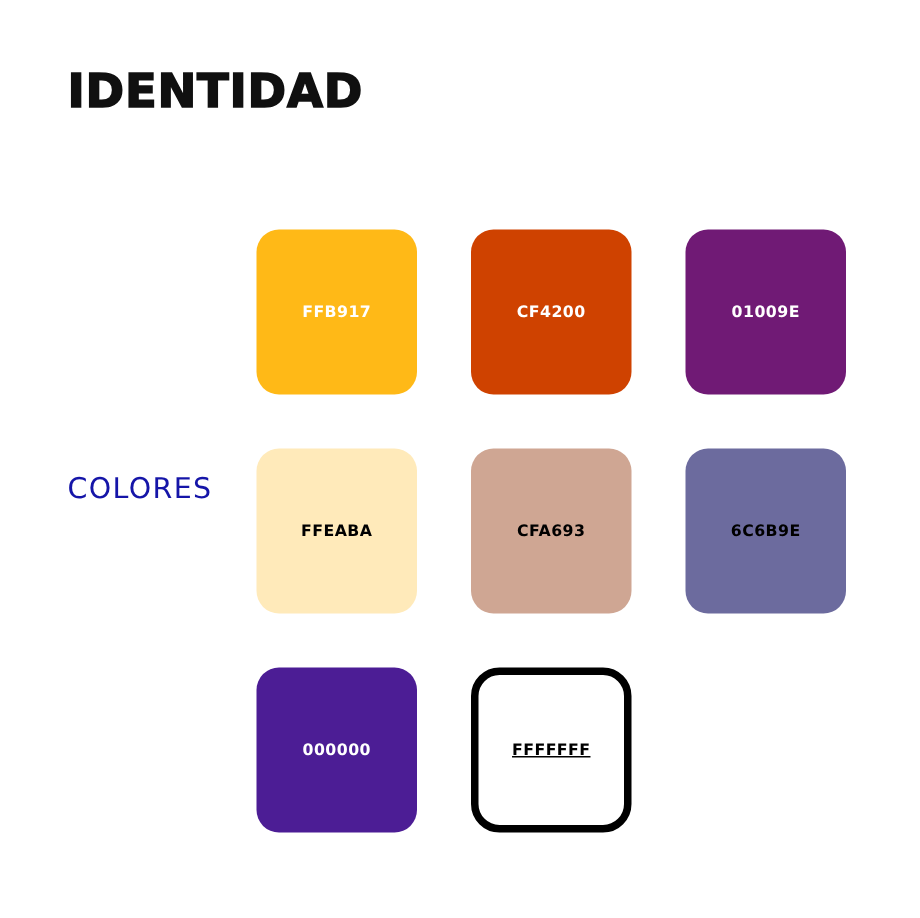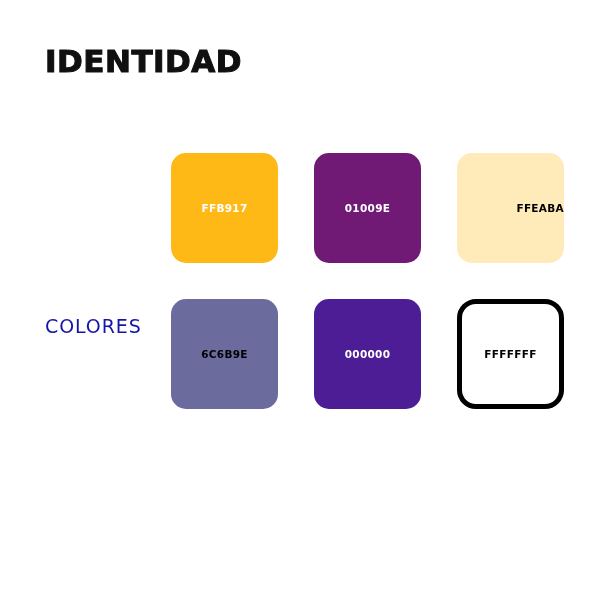--- a/index.html
+++ b/index.html
@@ -72,20 +72,21 @@
     display: flex;
     align-items: center;
     justify-content: center;
     box-sizing: border-box;
     overflow: hidden;
   }
 
   .swatch.bordered {
     border: 5px solid #f9a8d4;
     border-radius: 19px;
+    text-decoration: underline;
   }
 
   .swatch.empty {
     background: transparent;
     border: none;
   }
 
   .swatch-label {
     font-family: "DejaVu Sans", sans-serif;
     font-size: 10.5px;
@@ -103,25 +104,31 @@
 <div class="page">
 
   <div class="page-title">IDENTIDAD</div>
 
   <div class="section-label">COLORES</div>
 
   <div class="swatch-grid">
       <div class="swatch" style="background: rgb(255, 185, 23);">
         <span class="swatch-label" style="color: rgb(255, 255, 255);">FFB917</span>
       </div>
+      <div class="swatch" style="background: rgb(207, 66, 0);">
+        <span class="swatch-label" style="color: rgb(255, 255, 255);">CF4200</span>
+      </div>
       <div class="swatch" style="background: #701a75;">
         <span class="swatch-label" style="color: rgb(255, 255, 255);">01009E</span>
       </div>
-      <div class="swatch" style="background: rgb(255, 234, 186); justify-content: flex-end;">
+      <div class="swatch" style="background: rgb(255, 234, 186);">
         <span class="swatch-label" style="color: rgb(0, 0, 0);">FFEABA</span>
+      </div>
+      <div class="swatch" style="background: rgb(207, 166, 147);">
+        <span class="swatch-label" style="color: rgb(0, 0, 0);">CFA693</span>
       </div>
       <div class="swatch" style="background: rgb(108, 107, 158);">
         <span class="swatch-label" style="color: rgb(0, 0, 0); text-align: center;">6C6B9E</span>
       </div>
       <div class="swatch" style="background: #4c1d95;">
         <span class="swatch-label" style="color: rgb(255, 255, 255);">000000</span>
       </div>
       <div class="swatch bordered" style="background: rgb(255, 255, 255); border-color: rgb(0, 0, 0);">
         <span class="swatch-label" style="color: rgb(0, 0, 0);">FFFFFFF</span>
       </div>

